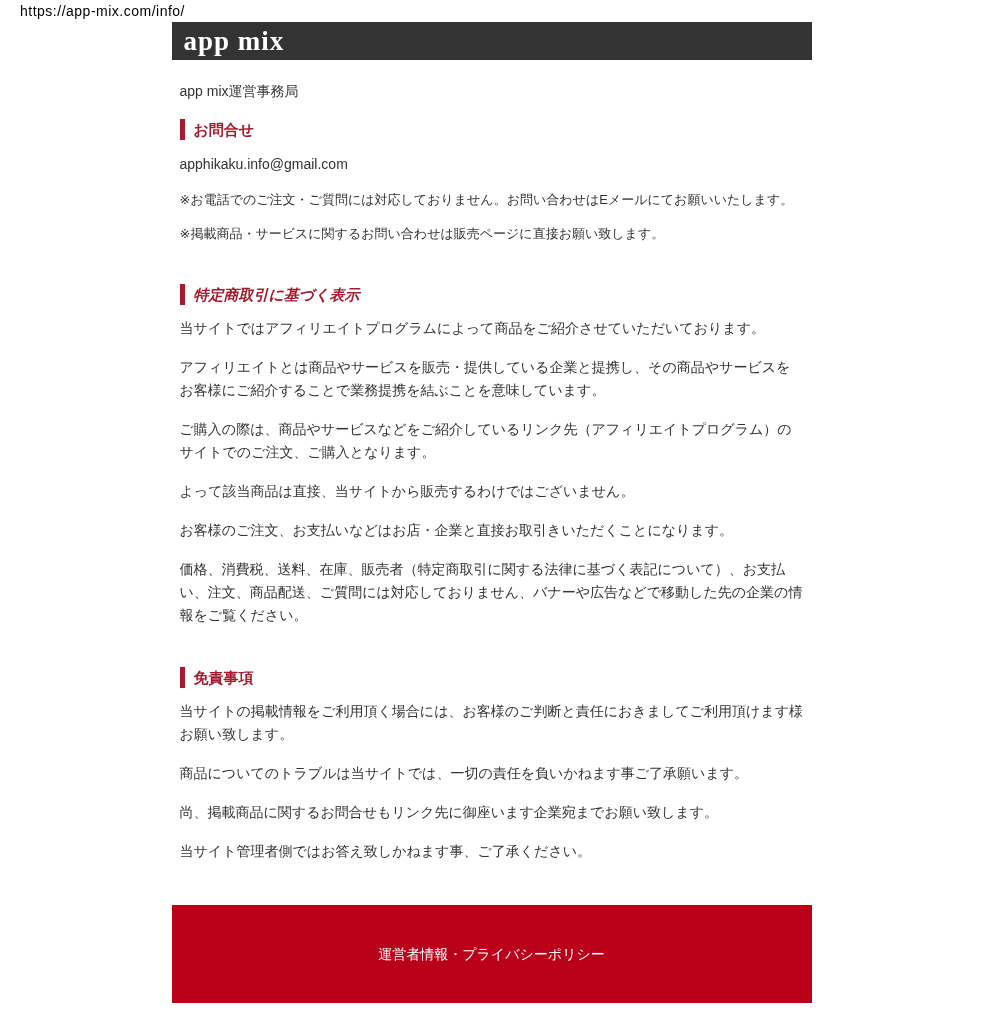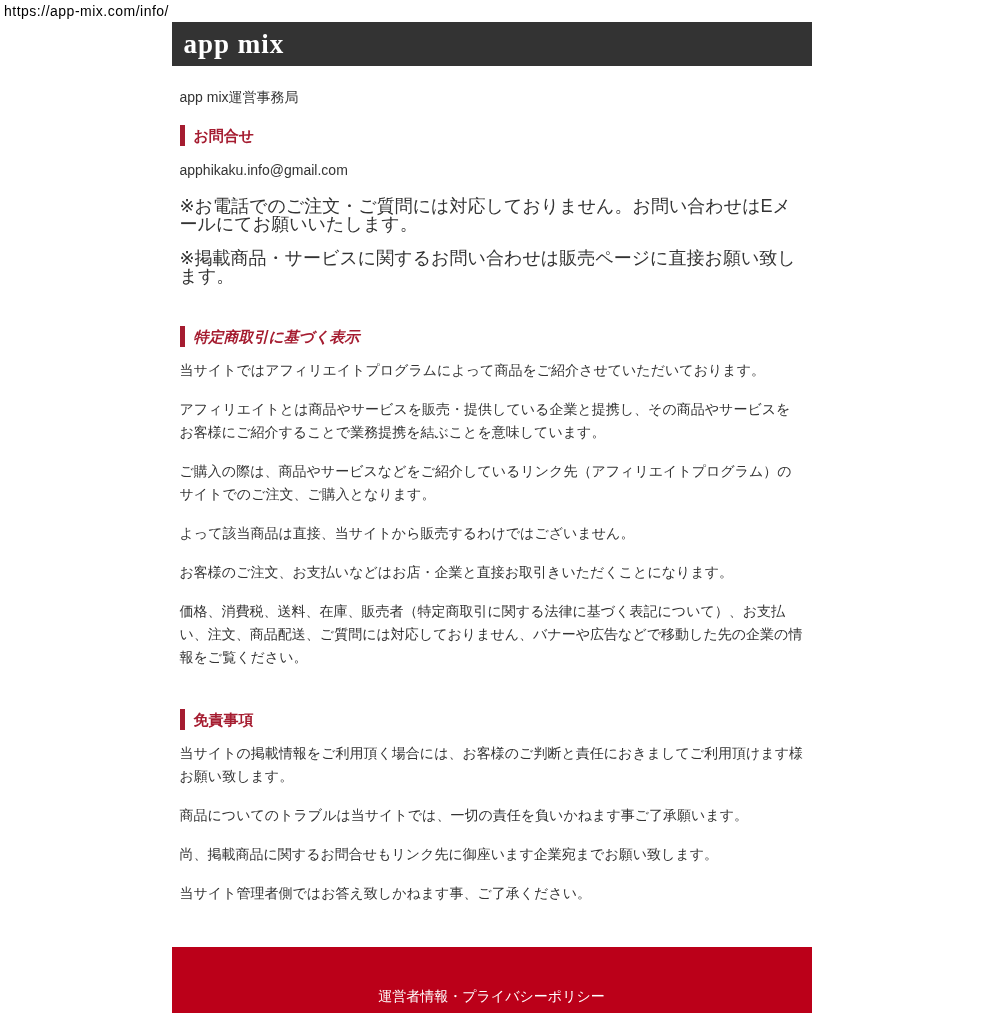--- a/index.html
+++ b/index.html
@@ -4,27 +4,27 @@
 <style>
   * { margin: 0; padding: 0; box-sizing: border-box; }
   html, body { background: #ffffff; }
   body {
     width: 983px; height: 1013px;
     position: relative; overflow: hidden;
     font-family: "Liberation Sans", "DejaVu Sans", sans-serif;
     color: #333333;
   }
   .url-caption {
-    position: absolute; top: 3px; left: 4px;
+    position: absolute; top: 3px; left: 20px;
     font-size: 14px; color: #000000; letter-spacing: 0.5px;
   }
   .page { width: 640px; margin: 0 auto; padding-top: 22px; }
 
   .site-header {
-    height: 44px; background: #333333;
+    height: 38px; background: #333333;
     display: flex; align-items: center; padding: 0 12px;
   }
   .logo {
     font-family: "Liberation Serif", "DejaVu Serif", serif;
     font-weight: 700; font-size: 27px; color: #ffffff;
     letter-spacing: 1px; cursor: pointer;
   }
 
   .content { padding: 0 8px; font-size: 14px; }
   .operator { margin: 21px 0 0; line-height: 21px; }
@@ -36,21 +36,21 @@
   }
   .heading-bar {
     width: 5px; height: 21px; background: #a51c30;
     margin-right: 9px; flex: none;
   }
   .heading-contact { margin-top: 17px; }
   .heading-tokushoho { margin-top: 41px; font-style: italic; }
   .heading-disclaimer { margin-top: 40px; }
 
   .email { margin: 13px 0 0; line-height: 22px; }
-  .note { margin: 16px 0 0; font-size: 18px; line-height: 18px; }
+  .note { margin: 16px 0 0; font-size: 13px; line-height: 18px; }
 
   .para { margin: 16px 0 0; line-height: 23px; }
   .section-heading + .para { margin-top: 12px; }
 
   .site-footer {
     margin-top: 42px; height: 98px; background: #bb0019;
     display: flex; flex-direction: column; align-items: center;
     justify-content: center; gap: 20px;
   }
   .footer-link {

